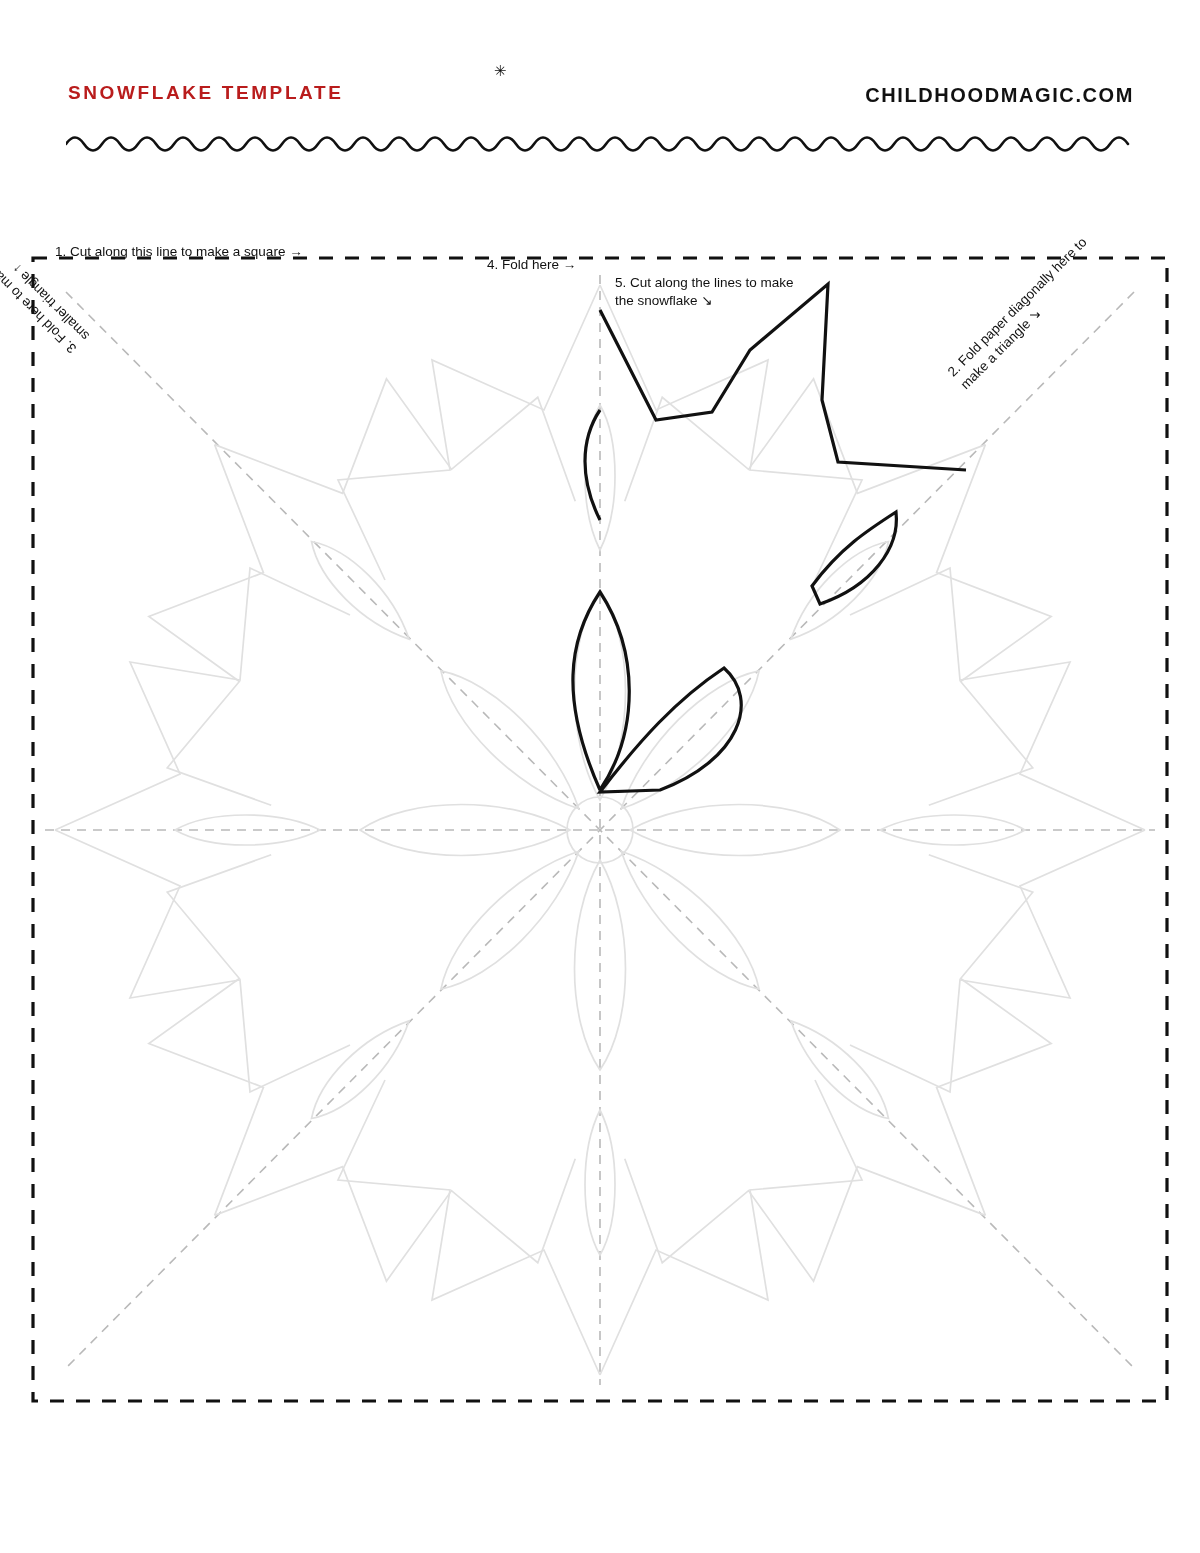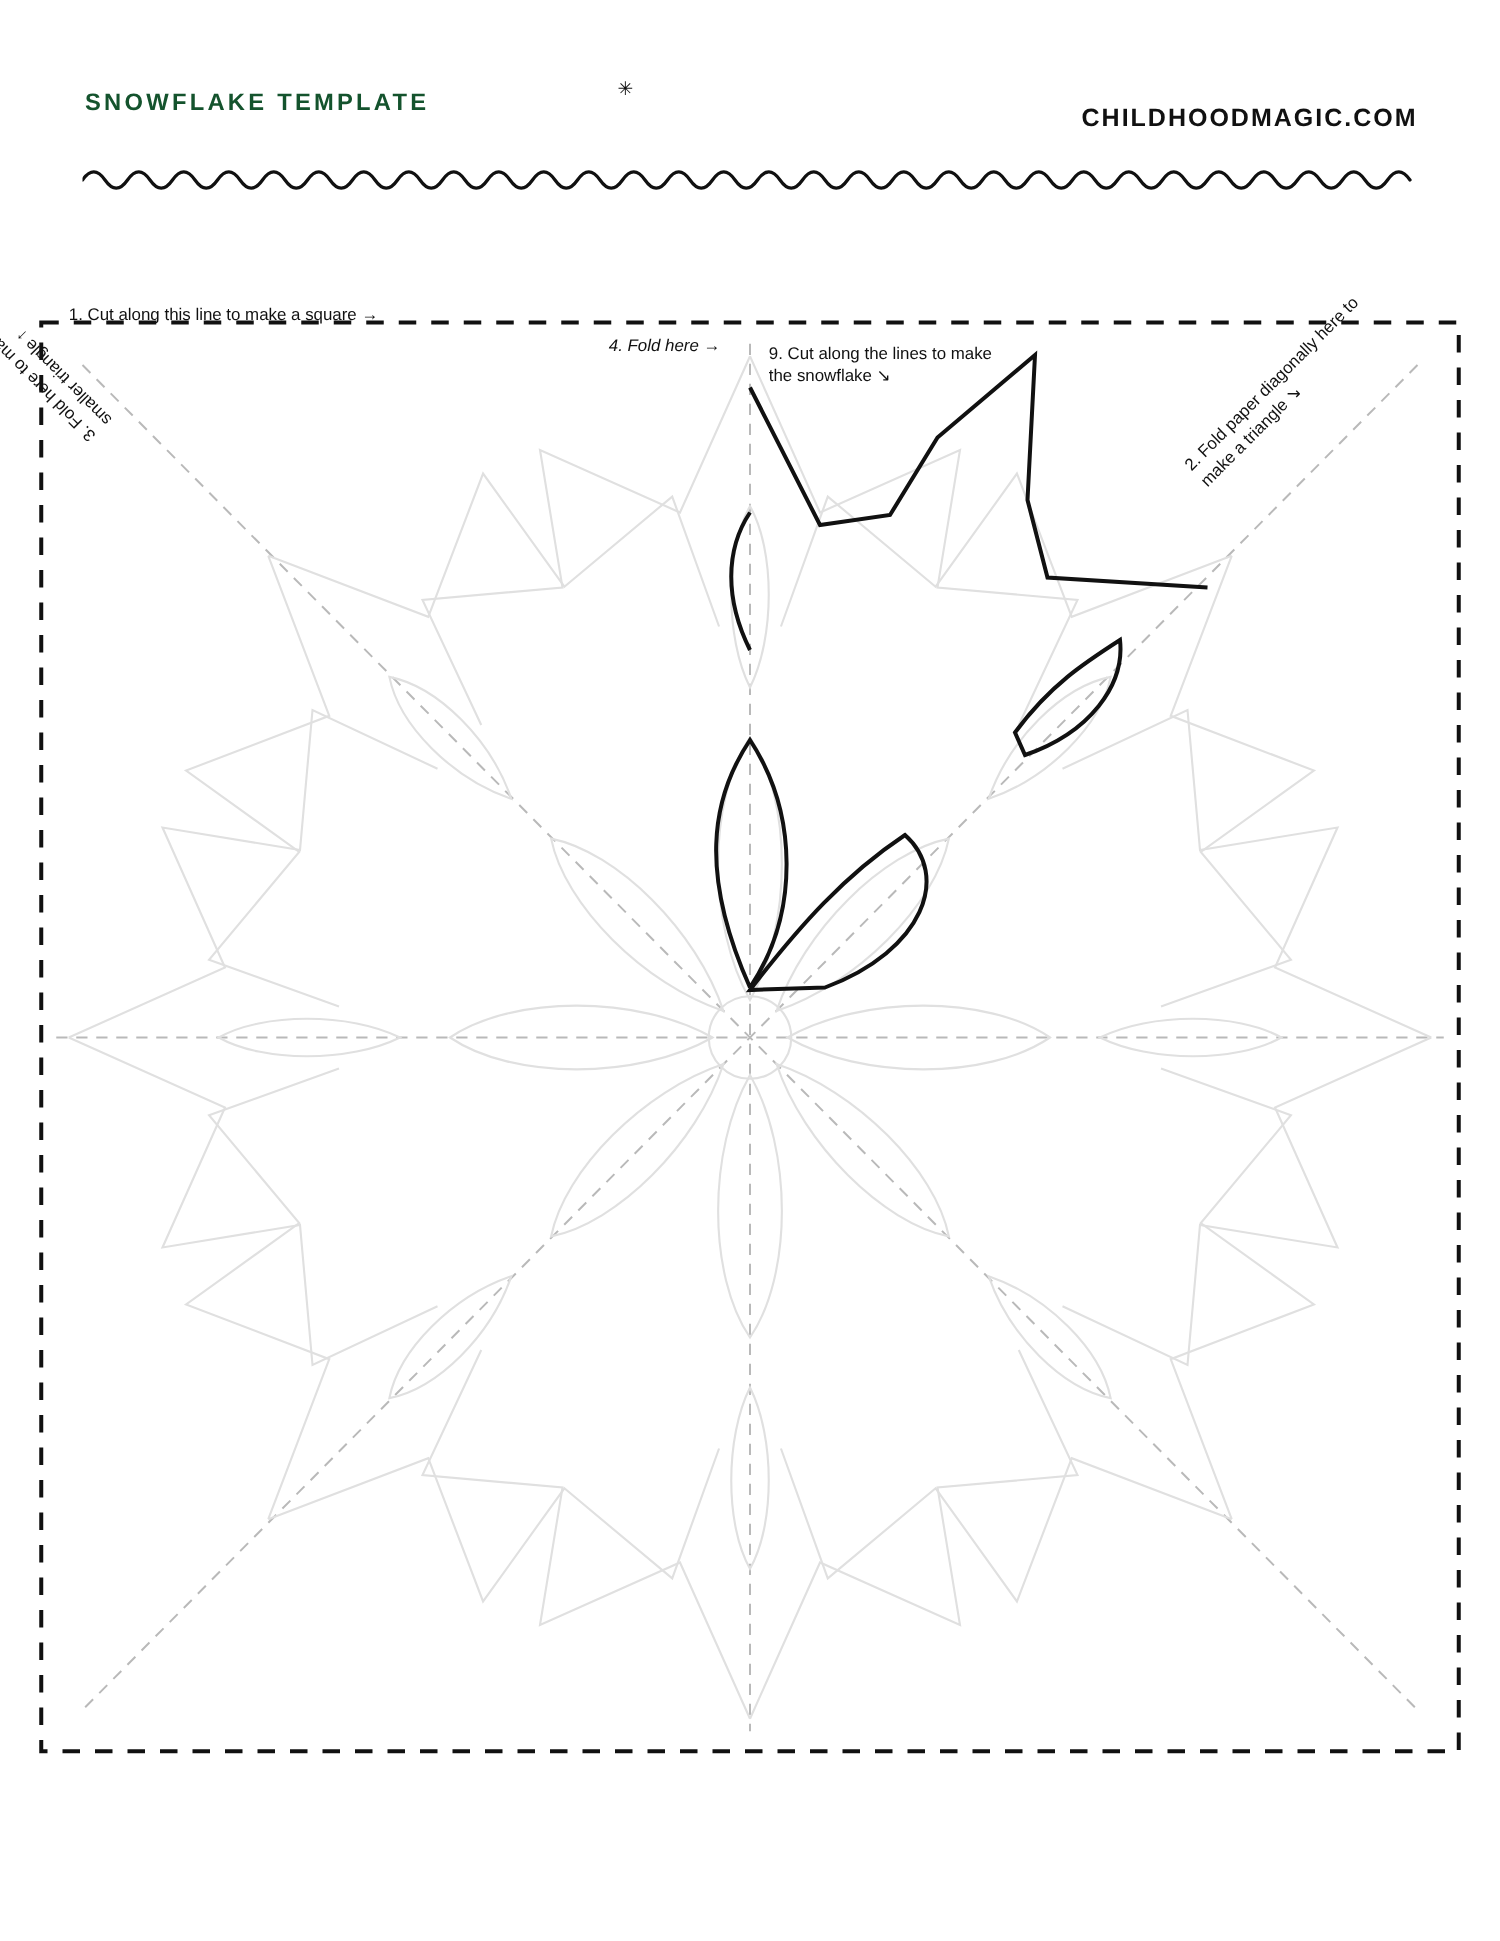--- a/index.html
+++ b/index.html
@@ -20,25 +20,25 @@
   .header {
     position: absolute;
     top: 0;
     left: 0;
     width: 1200px;
     height: 170px;
   }
   .header-title {
     position: absolute;
     left: 68px;
-    top: 72px;
+    top: 82px;
     font-size: 19px;
     font-weight: bold;
     letter-spacing: 2.6px;
-    color: #14532d;
+    color: #b91c1c;
     white-space: nowrap;
     text-align: right;
   }
   .brand {
     position: absolute;
     left: 450px;
     top: 68px;
     width: 300px;
     text-align: center;
     font-size: 34px;
@@ -74,21 +74,21 @@
 
   
   .label {
     position: absolute;
     font-size: 13.5px;
     line-height: 1.35;
     color: #111111;
     white-space: nowrap;
   }
   #label-cut-square { left: 55px; top: 243px; }
-  #label-fold-here  { left: 487px; top: 268px; font-style: italic; }
+  #label-fold-here  { left: 487px; top: 256px; }
   #label-cut-lines  { left: 615px; top: 274px; white-space: normal; width: 190px; }
   #label-fold-diag {
     left: 944px;
     top: 368px;
     width: 190px;
     white-space: normal;
     text-align: left;
     transform: rotate(-45deg);
     transform-origin: 0 0;
   }
@@ -265,17 +265,17 @@
       <path d="M812,586 C840,548 868,530 896,512 C900,548 872,586 820,604 Z"></path>
     </g>
 
   </svg>
 </div>
 
 <div class="label" id="label-cut-square">1. Cut along this line to make a square →</div>
 
 <div class="label" id="label-fold-here">4. Fold here →</div>
 
-<div class="label" id="label-cut-lines">9. Cut along the lines to make the snowflake ↘</div>
+<div class="label" id="label-cut-lines">5. Cut along the lines to make the snowflake ↘</div>
 
 <div class="label" id="label-fold-diag">2. Fold paper diagonally here to make a triangle ↘</div>
 
 <div class="label" id="label-fold-smaller">3. Fold here to make a smaller triangle ↑</div>
 
 </body></html>

